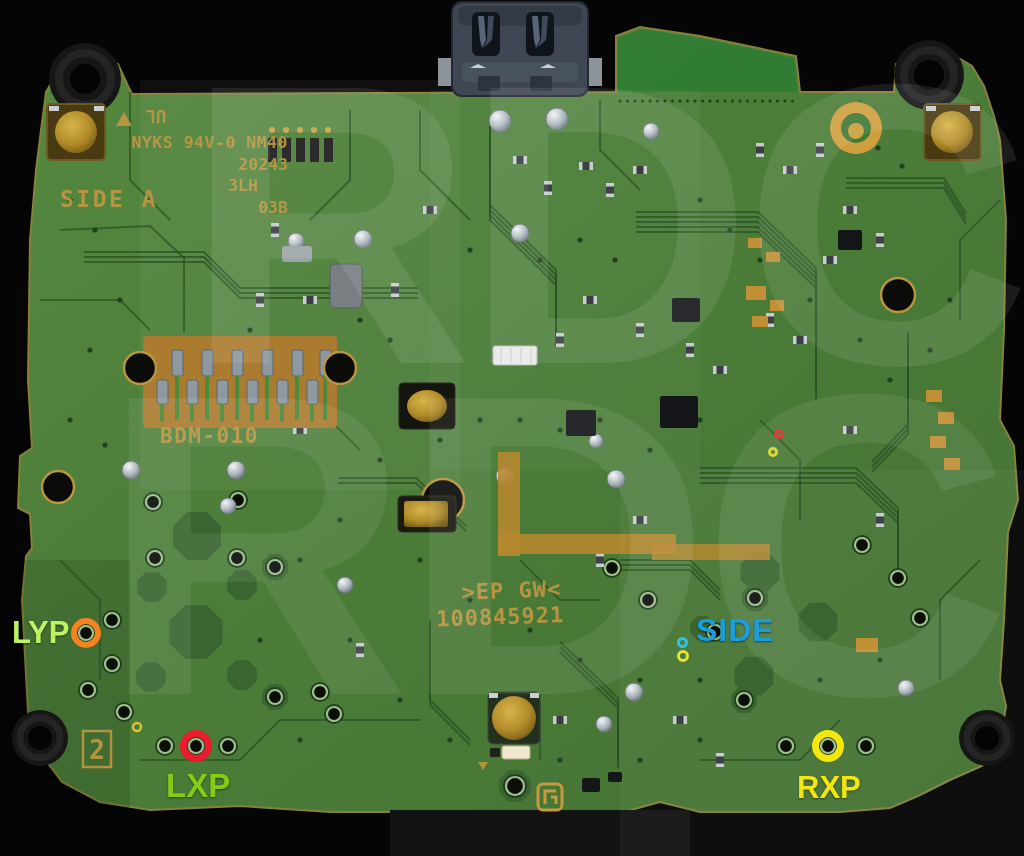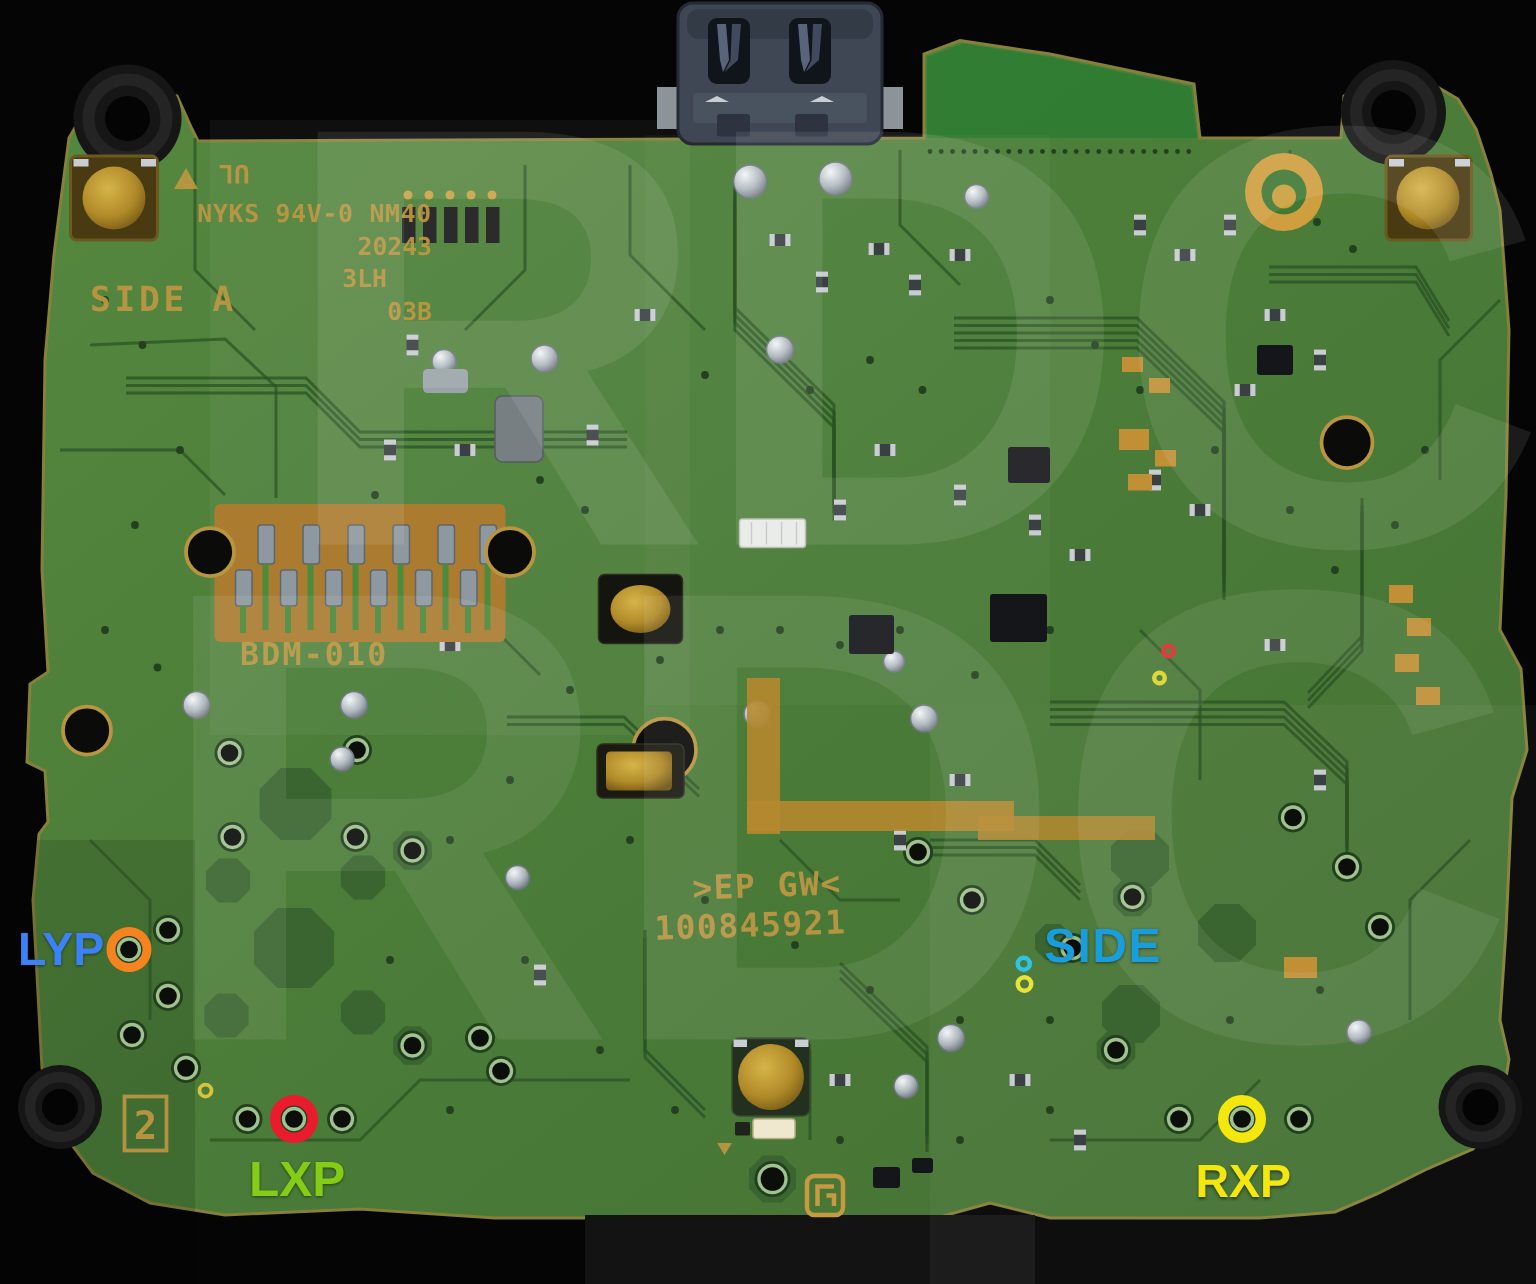--- a/index.html
+++ b/index.html
@@ -637,21 +637,21 @@
   
   <div class="wm" id="wm1">RDC</div>
   <div class="wm" id="wm2">RDC</div>
 
   
   <div class="ring" id="lyp-ring" style="border-color: rgb(245, 131, 31);"></div>
   <div class="ring" id="lxp-ring" style="border-color: rgb(234, 27, 45);"></div>
   <div class="ring" id="rxp-ring" style="border-color: rgb(243, 231, 14);"></div>
 
   
-  <div class="ann-label" id="lyp-label" style="color: #3b82f6; text-align: center;">LYP</div>
+  <div class="ann-label" id="lyp-label" style="color: #bef264; text-align: center;">LYP</div>
   <div class="ann-label" id="lxp-label" style="color: #84cc16;">LXP</div>
   <div class="ann-label" id="oryp-label" style="color: rgb(26, 158, 219);">SIDE</div>
   <div class="ann-label" id="rxp-label" style="color: rgb(243, 231, 14);">RXP</div>
 
   
   <div class="dot" id="dot-cyan"></div>
   <div class="dot" id="dot-yellow1"></div>
   <div class="dot" id="dot-red"></div>
   <div class="dot" id="dot-yellow2"></div>
 </div>

